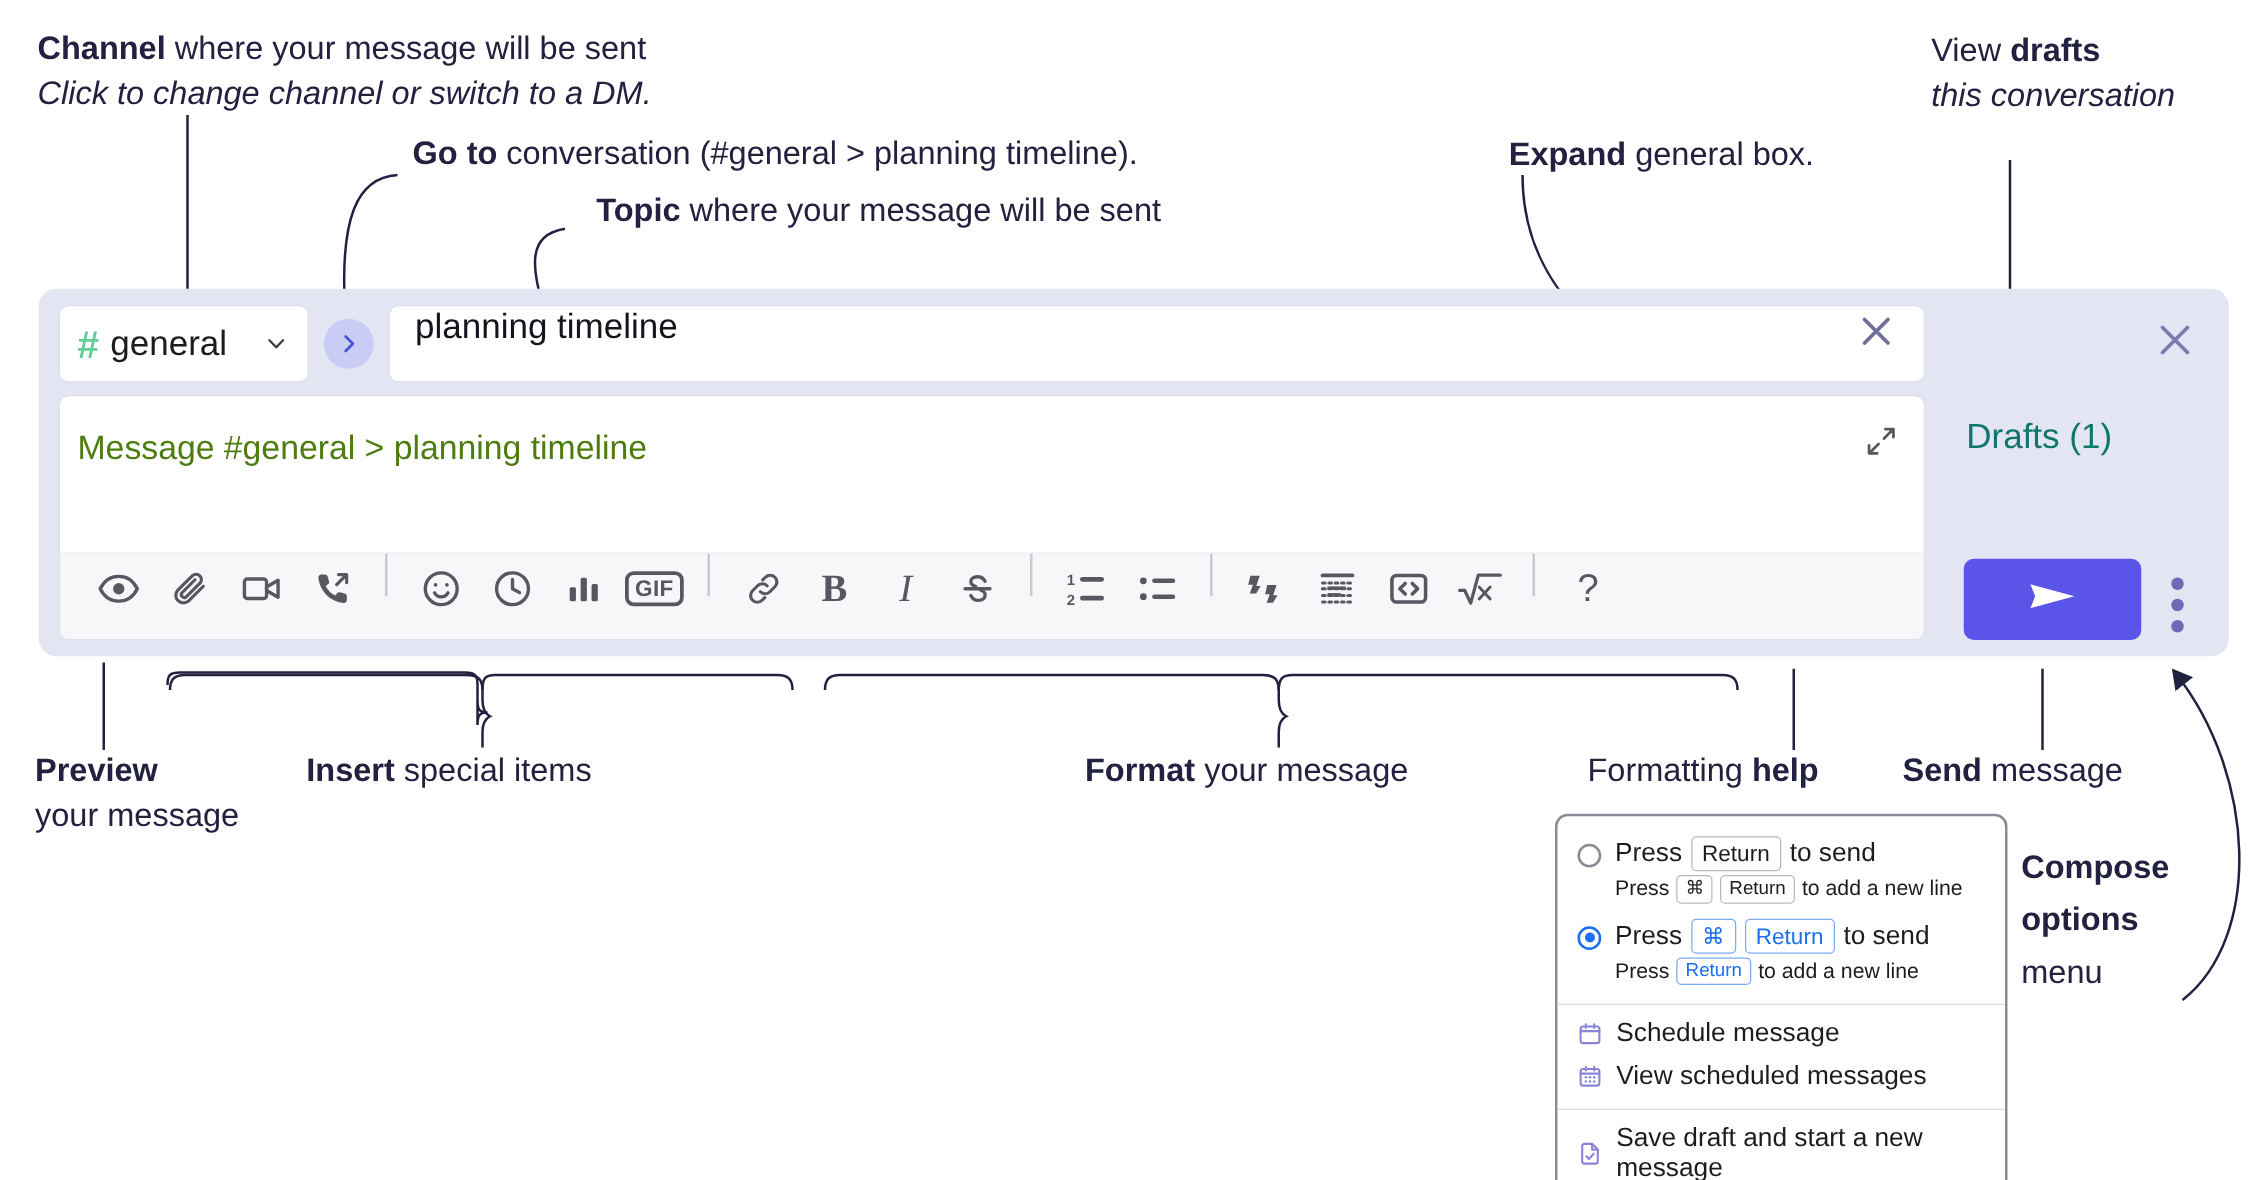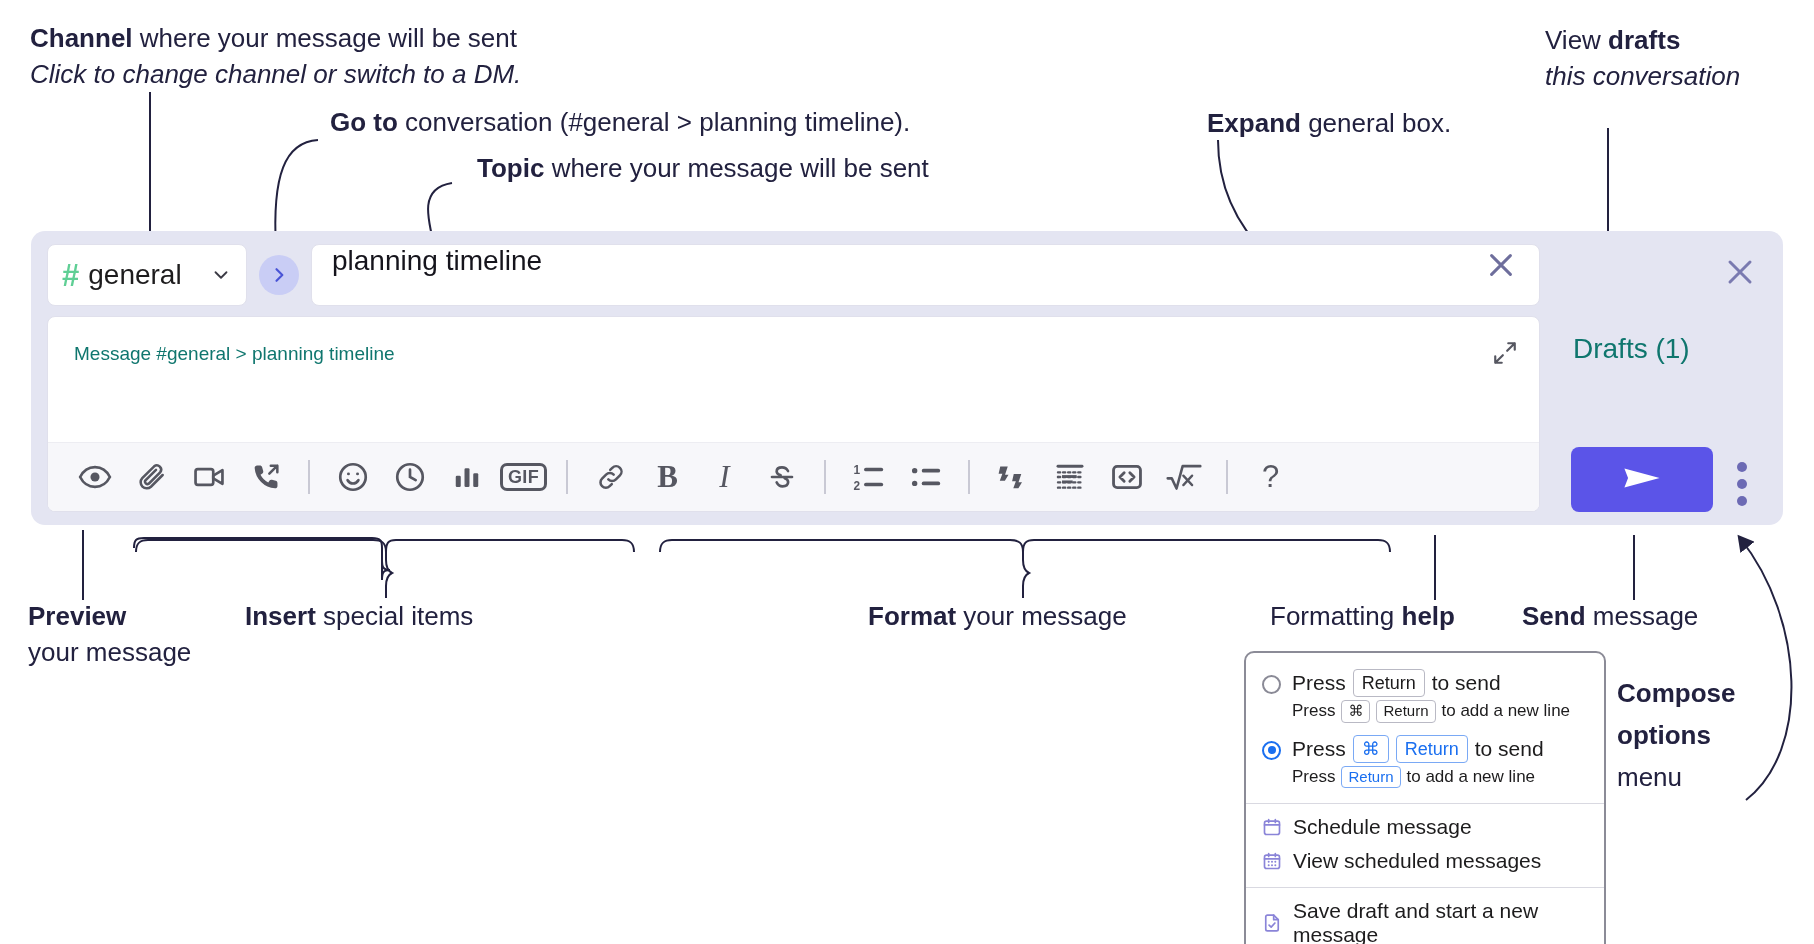--- a/index.html
+++ b/index.html
@@ -74,31 +74,31 @@
   
   .msgbox {
     position: absolute; left: 0; top: 72px;
     width: 1493px; height: 196px;
     background: #ffffff;
     border: 1px solid #e0e0ec;
     border-radius: 8px;
     overflow: hidden;
   }
   .msg-placeholder {
-    position: absolute; left: 26px; top: 26px;
-    font-size: 19px; color: #0f766e;
+    position: absolute; left: 14px; top: 26px;
+    font-size: 27px; color: #4d7c0f;
   }
   .expand-btn { position:absolute; right: 16px; top: 20px; width: 36px; height: 36px; display:flex; align-items:center; justify-content:center; }
 
   .toolbar {
     position: absolute; left: 0; bottom: 0;
     width: 1491px; height: 69px;
     background: #f7f7fa;
     border-top: 1px solid #ededf2;
-    display: flex; align-items: center;
+    display: flex; 
     padding-left: 18px;
   }
   .tb-item {
     width: 57px; height: 56px;
     display: flex; align-items: center; justify-content: center;
     color: #565761;
     flex: 0 0 auto;
   }
   .tb-item svg { display:block; }
   .tb-sep { width: 2px; height: 34px; background: #c9c9d4; margin: 0 14px; flex: 0 0 auto; }

